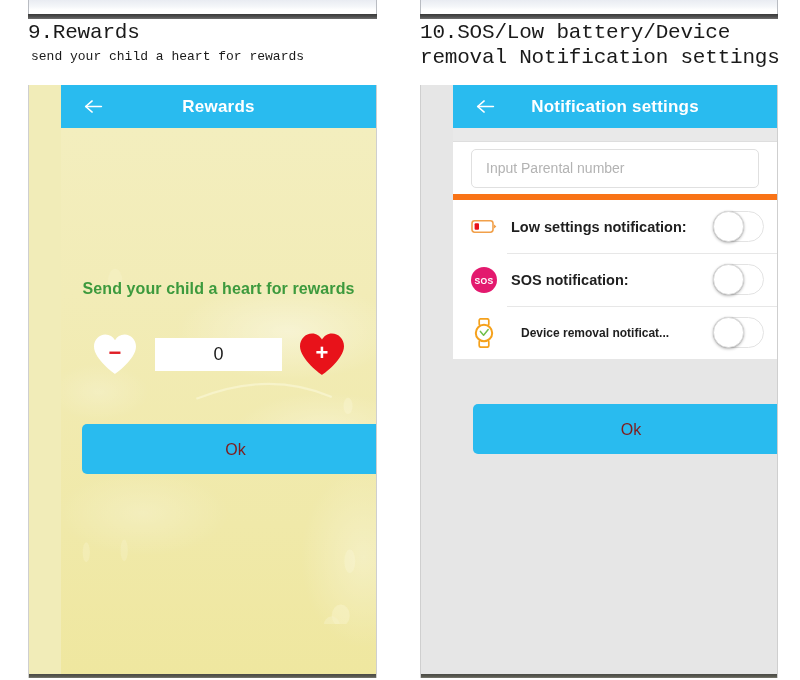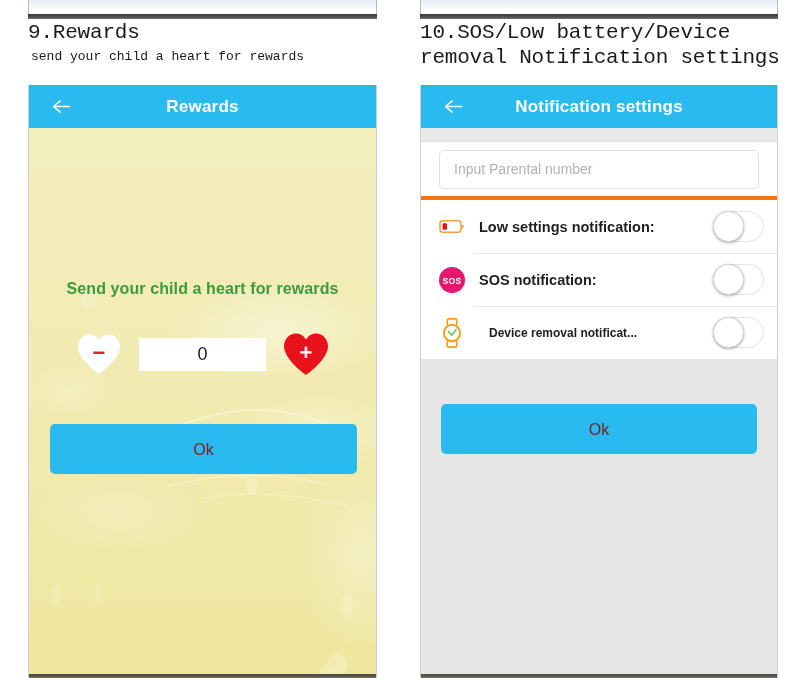--- a/index.html
+++ b/index.html
@@ -65,20 +65,21 @@
   }
   .caption.left  { left: 28px; top: 20px; width: 360px; }
   .caption.right { left: 420px; top: 20px; width: 372px; }
 
   
   .panel {
     position: absolute;
     border-left: 1px solid #cfcfcf;
     border-right: 1px solid #cfcfcf;
     overflow: hidden;
+    padding-left: 32px;
   }
   .panel::after {
     content: "";
     position: absolute;
     left: 0; right: 0; bottom: 0;
     height: 4px;
     background: linear-gradient(to bottom, #4a4a46 0%, #59594f 60%, #7a7a72 100%);
   }
   .panel.left  { left: 28px;  top: 85px; width: 349px; height: 593px; background: #f1ecb8; }
   .panel.right { left: 420px; top: 85px; width: 358px; height: 593px; background: #e6e6e6; }
@@ -225,21 +226,21 @@
   }
   .notif-card {
     background: #ffffff;
   }
   .input-row {
     height: 58px;
     display: flex;
     align-items: center;
     padding: 0 18px;
     background: #ffffff;
-    border-bottom: 4px solid #f97316;
+    border-bottom: 6px solid #f97316;
   }
   .parental-input {
     width: 100%;
     height: 39px;
     border: 1px solid #e0e0e0;
     border-radius: 5px;
     background: #ffffff;
     padding: 0 14px;
     font-size: 14px;
     color: #2b2b2b;

